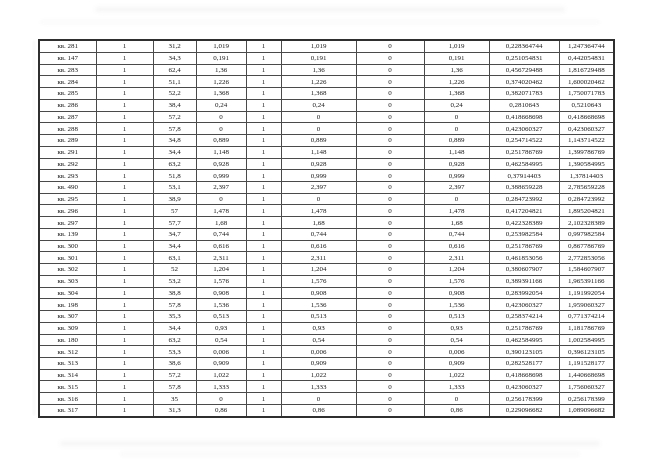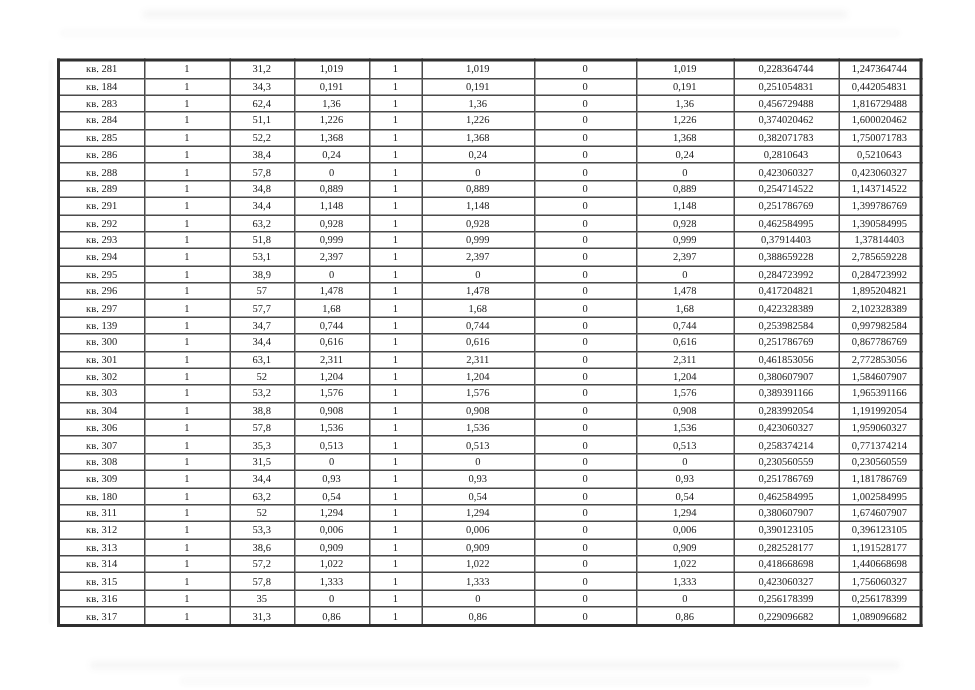--- a/index.html
+++ b/index.html
@@ -90,21 +90,21 @@
             <td>31,2</td>
             <td>1,019</td>
             <td>1</td>
             <td>1,019</td>
             <td>0</td>
             <td>1,019</td>
             <td>0,228364744</td>
             <td>1,247364744</td>
           </tr>
           <tr>
-            <td>кв. 184</td>
+            <td>кв. 147</td>
             <td>1</td>
             <td>34,3</td>
             <td>0,191</td>
             <td>1</td>
             <td>0,191</td>
             <td>0</td>
             <td>0,191</td>
             <td>0,251054831</td>
             <td>0,442054831</td>
           </tr>
@@ -150,20 +150,32 @@
             <td>38,4</td>
             <td>0,24</td>
             <td>1</td>
             <td>0,24</td>
             <td>0</td>
             <td>0,24</td>
             <td>0,2810643</td>
             <td>0,5210643</td>
           </tr>
           <tr>
+            <td>кв. 287</td>
+            <td>1</td>
+            <td>57,2</td>
+            <td>0</td>
+            <td>1</td>
+            <td>0</td>
+            <td>0</td>
+            <td>0</td>
+            <td>0,418668698</td>
+            <td>0,418668698</td>
+          </tr>
+          <tr>
             <td>кв. 288</td>
             <td>1</td>
             <td>57,8</td>
             <td>0</td>
             <td>1</td>
             <td>0</td>
             <td>0</td>
             <td>0</td>
             <td>0,423060327</td>
             <td>0,423060327</td>
@@ -210,21 +222,21 @@
             <td>51,8</td>
             <td>0,999</td>
             <td>1</td>
             <td>0,999</td>
             <td>0</td>
             <td>0,999</td>
             <td>0,37914403</td>
             <td>1,37814403</td>
           </tr>
           <tr>
-            <td>кв. 294</td>
+            <td>кв. 490</td>
             <td>1</td>
             <td>53,1</td>
             <td>2,397</td>
             <td>1</td>
             <td>2,397</td>
             <td>0</td>
             <td>2,397</td>
             <td>0,388659228</td>
             <td>2,785659228</td>
           </tr>
@@ -330,21 +342,21 @@
             <td>38,8</td>
             <td>0,908</td>
             <td>1</td>
             <td>0,908</td>
             <td>0</td>
             <td>0,908</td>
             <td>0,283992054</td>
             <td>1,191992054</td>
           </tr>
           <tr>
-            <td>кв. 306</td>
+            <td>кв. 198</td>
             <td>1</td>
             <td>57,8</td>
             <td>1,536</td>
             <td>1</td>
             <td>1,536</td>
             <td>0</td>
             <td>1,536</td>
             <td>0,423060327</td>
             <td>1,959060327</td>
           </tr>
@@ -354,32 +366,20 @@
             <td>35,3</td>
             <td>0,513</td>
             <td>1</td>
             <td>0,513</td>
             <td>0</td>
             <td>0,513</td>
             <td>0,258374214</td>
             <td>0,771374214</td>
           </tr>
           <tr>
-            <td>кв. 308</td>
-            <td>1</td>
-            <td>31,5</td>
-            <td>0</td>
-            <td>1</td>
-            <td>0</td>
-            <td>0</td>
-            <td>0</td>
-            <td>0,230560559</td>
-            <td>0,230560559</td>
-          </tr>
-          <tr>
             <td>кв. 309</td>
             <td>1</td>
             <td>34,4</td>
             <td>0,93</td>
             <td>1</td>
             <td>0,93</td>
             <td>0</td>
             <td>0,93</td>
             <td>0,251786769</td>
             <td>1,181786769</td>
@@ -388,32 +388,20 @@
             <td>кв. 180</td>
             <td>1</td>
             <td>63,2</td>
             <td>0,54</td>
             <td>1</td>
             <td>0,54</td>
             <td>0</td>
             <td>0,54</td>
             <td>0,462584995</td>
             <td>1,002584995</td>
-          </tr>
-          <tr>
-            <td>кв. 311</td>
-            <td>1</td>
-            <td>52</td>
-            <td>1,294</td>
-            <td>1</td>
-            <td>1,294</td>
-            <td>0</td>
-            <td>1,294</td>
-            <td>0,380607907</td>
-            <td>1,674607907</td>
           </tr>
           <tr>
             <td>кв. 312</td>
             <td>1</td>
             <td>53,3</td>
             <td>0,006</td>
             <td>1</td>
             <td>0,006</td>
             <td>0</td>
             <td>0,006</td>

